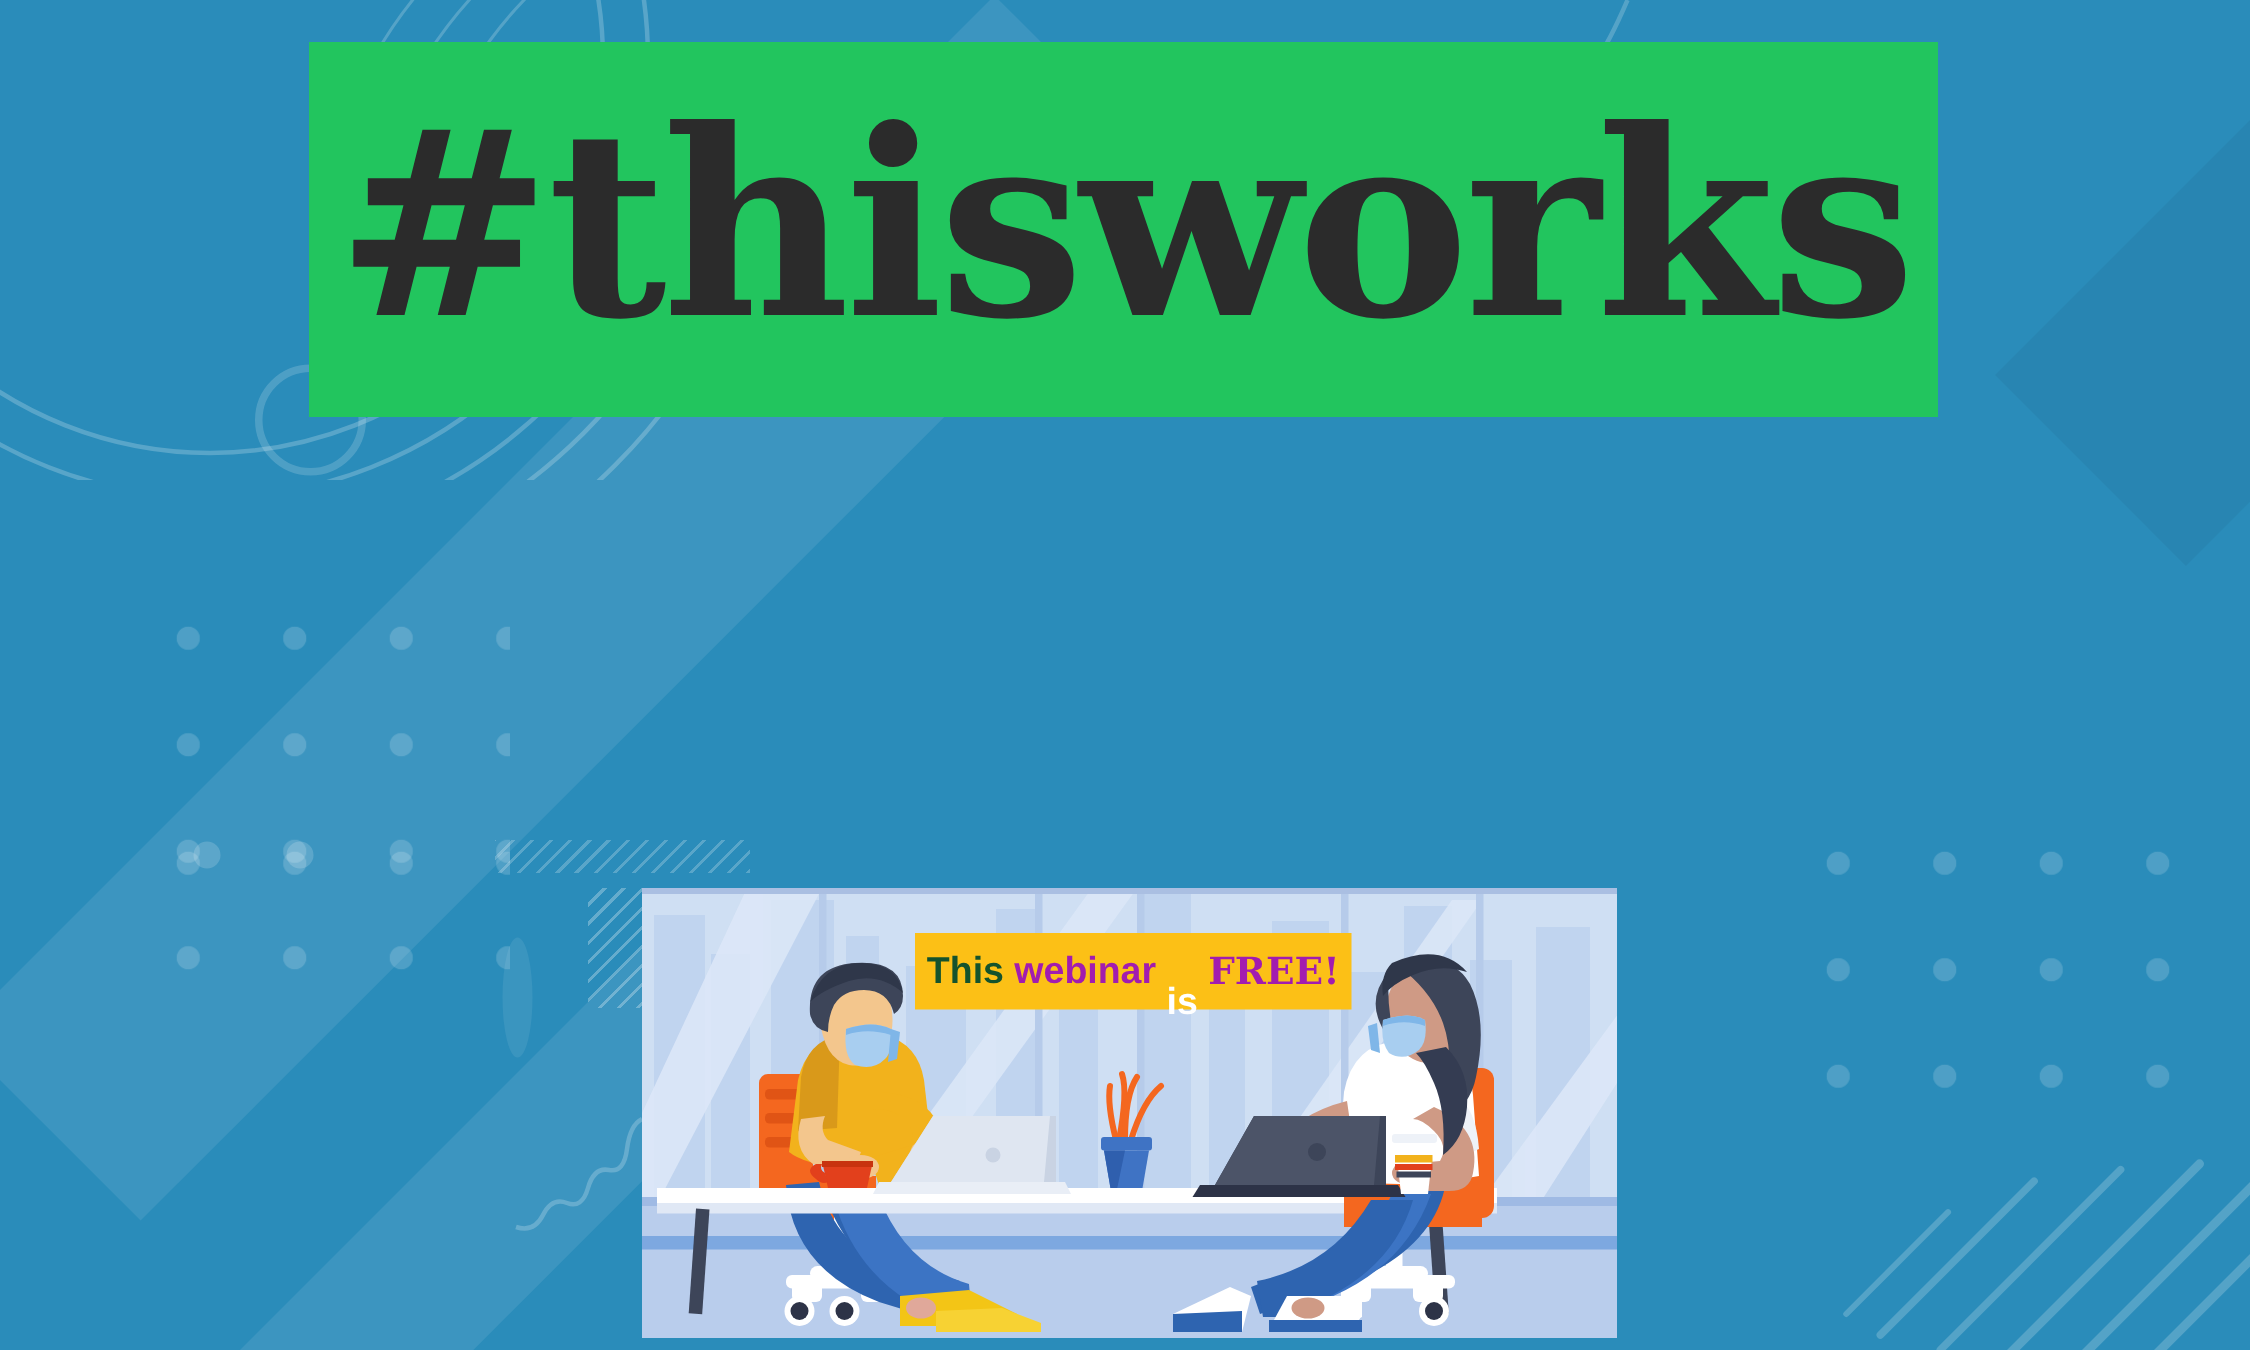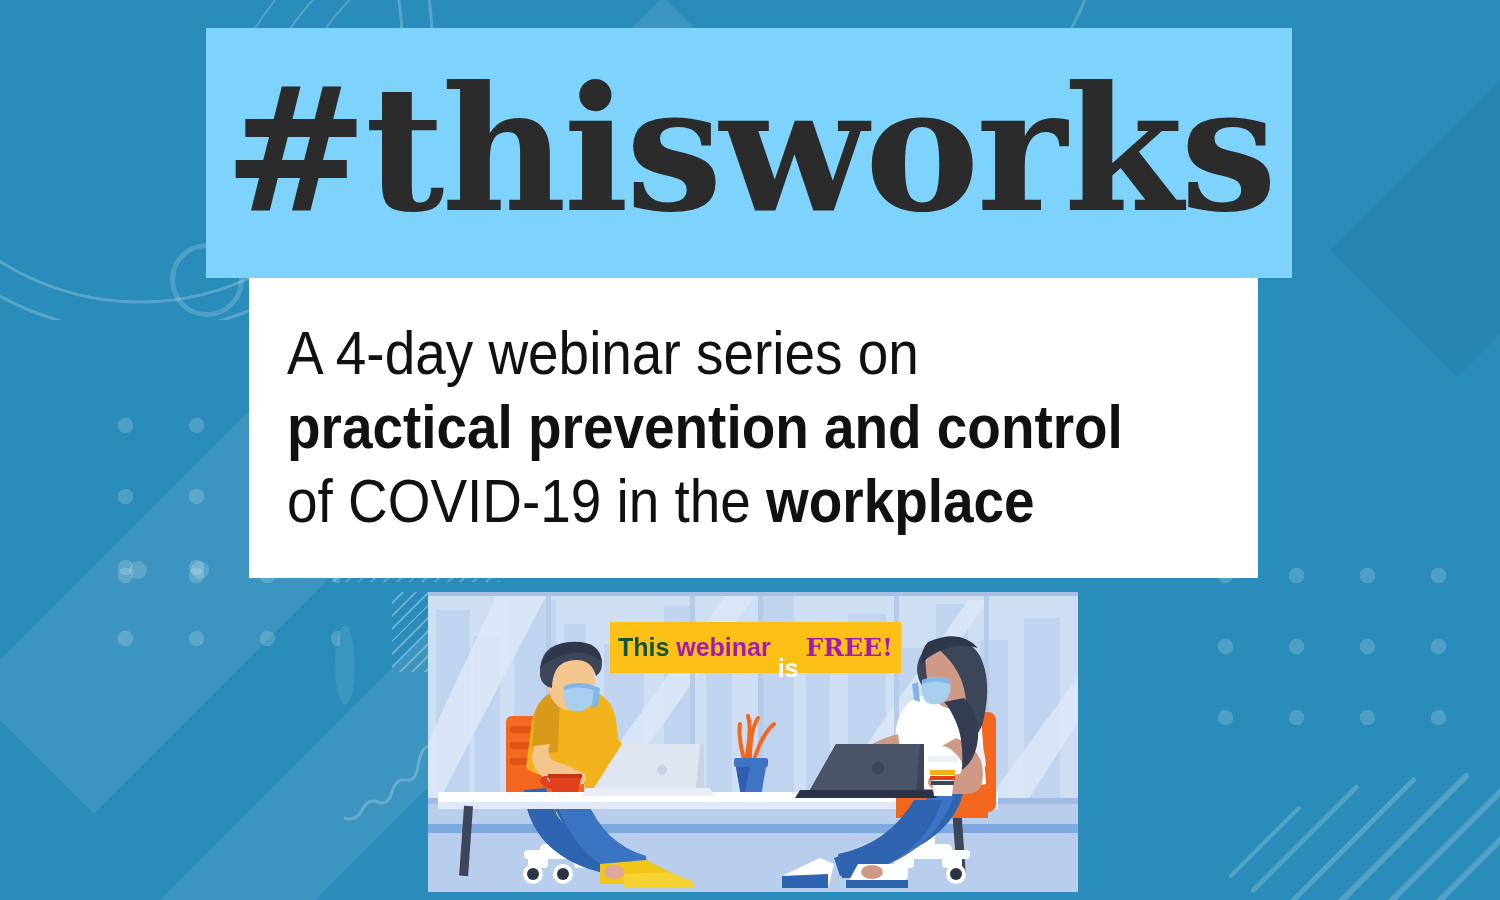--- a/index.html
+++ b/index.html
@@ -71,21 +71,21 @@
     background: rgba(255,255,255,0.08);
   }
 
   
   .title-banner {
     position: absolute;
     left: 206px;
     top: 28px;
     width: 1086px;
     height: 250px;
-    background: #7dd3fc;
+    background: #22c55e;
     display: flex;
     align-items: center;
     justify-content: center;
   }
   .title-text {
     font-family: "DejaVu Serif", "Liberation Serif", serif;
     font-weight: bold;
     font-size: 172px;
     line-height: 0.9;
     color: #2b2b2b;
@@ -215,25 +215,20 @@
     <svg style="position:absolute; left:128px; top:552px;" width="110" height="36">
       <circle cx="10" cy="18" r="9" fill="rgba(255,255,255,0.17)"></circle>
       <circle cx="72" cy="18" r="9" fill="rgba(255,255,255,0.17)"></circle>
     </svg>
   </div>
 
   <div class="title-banner">
     <div class="title-text">#thisworks</div>
   </div>
 
-  <div class="subtitle-box">
-    <div class="subtitle-line l1">A 4-day webinar series on</div>
-    <div class="subtitle-line l2">practical prevention and control</div>
-    <div class="subtitle-line"><span class="reg">of COVID-19 in the </span><span class="bold">workplace</span></div>
-  </div>
 
   <div class="illustration">
     <svg class="illo-svg" viewBox="0 0 650 308">
 
       <rect x="0" y="0" width="650" height="308" fill="#cfdff3"></rect>
 
       <g fill="#c0d4ef">
         <rect x="8" y="18" width="34" height="190"></rect>
         <rect x="46" y="44" width="26" height="164"></rect>
         <rect x="86" y="8" width="42" height="200"></rect>

